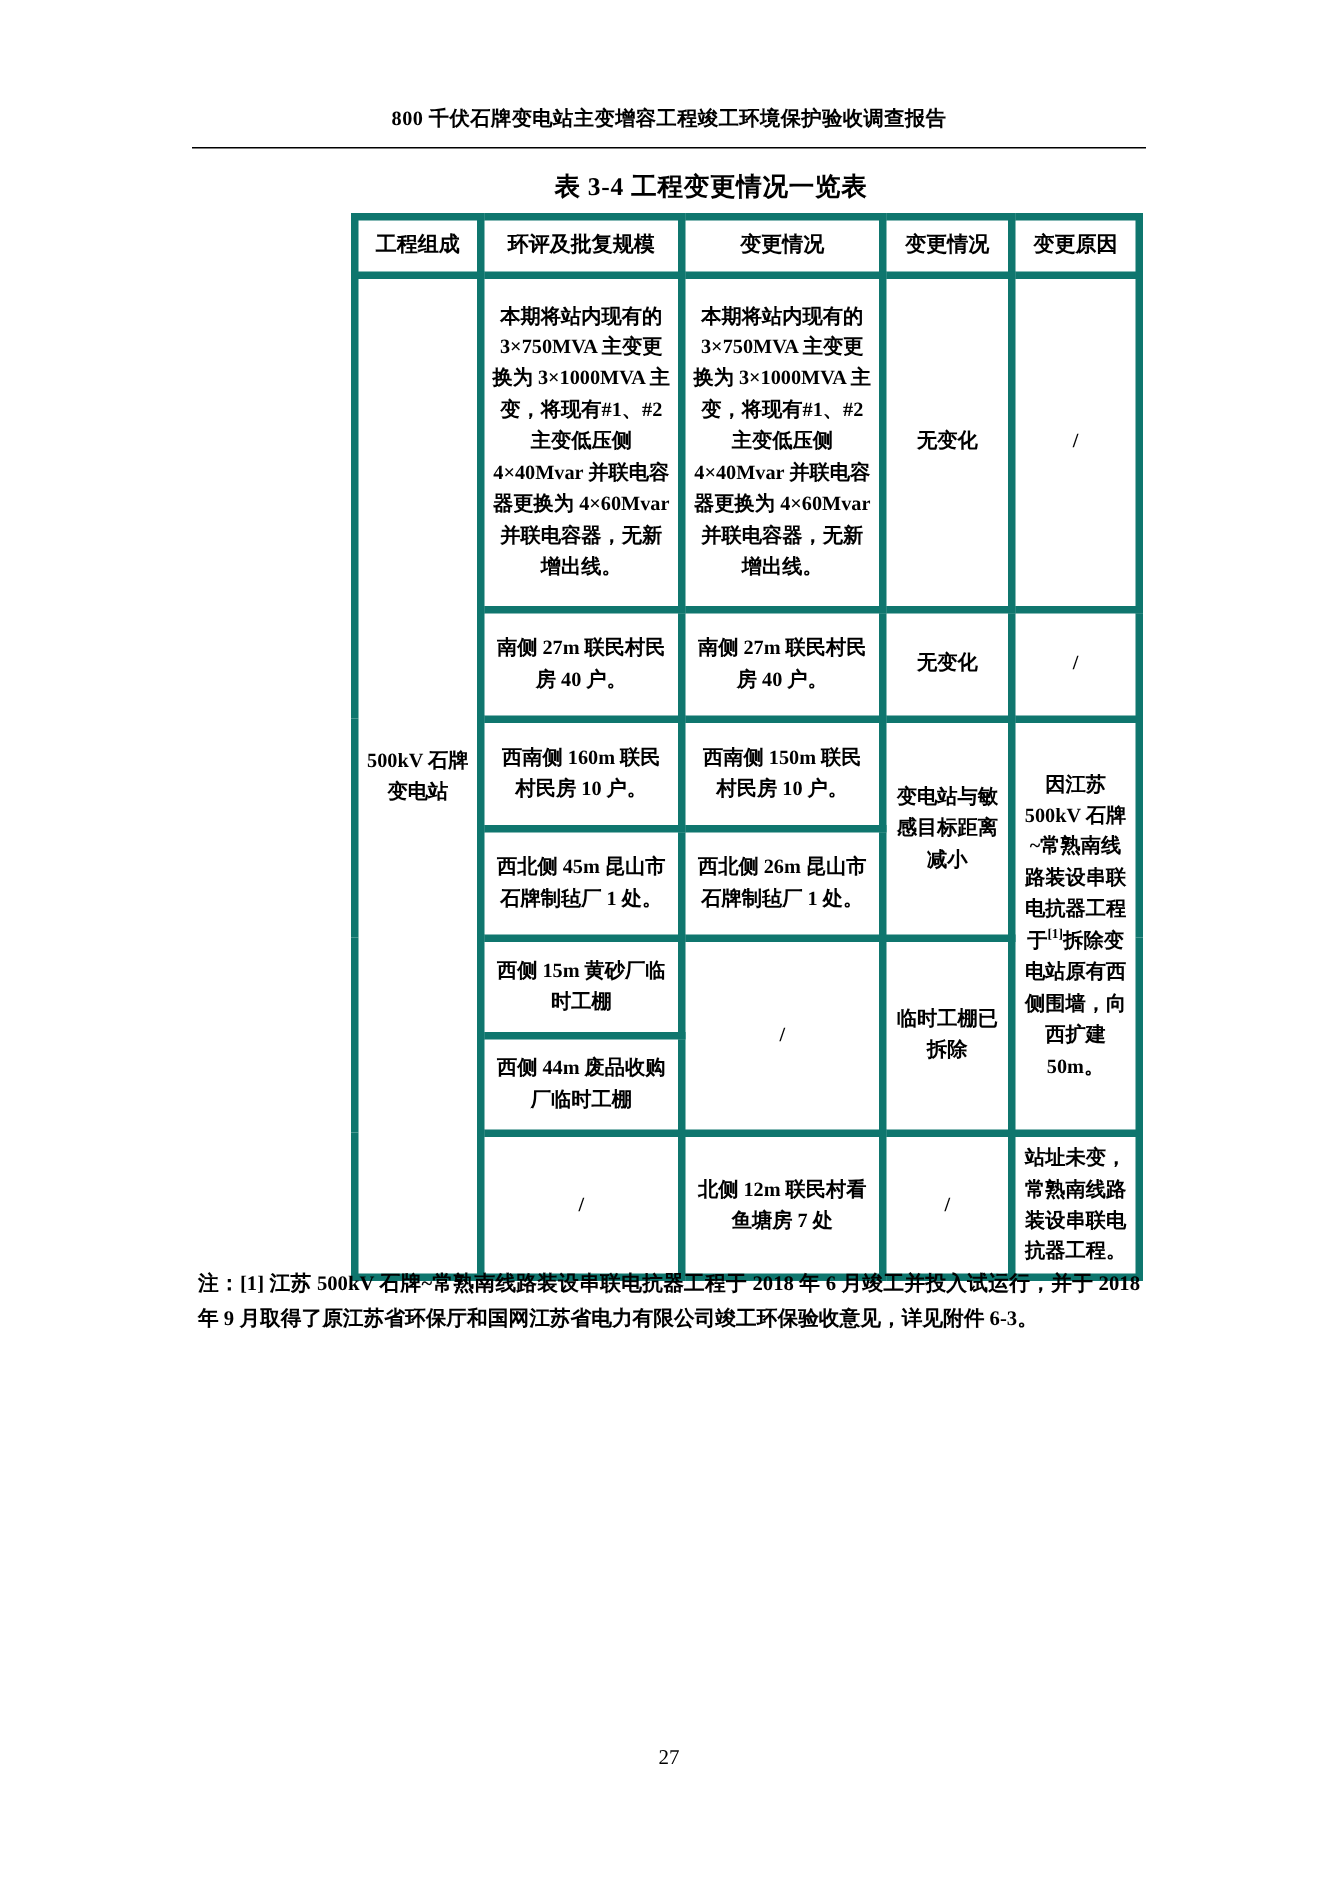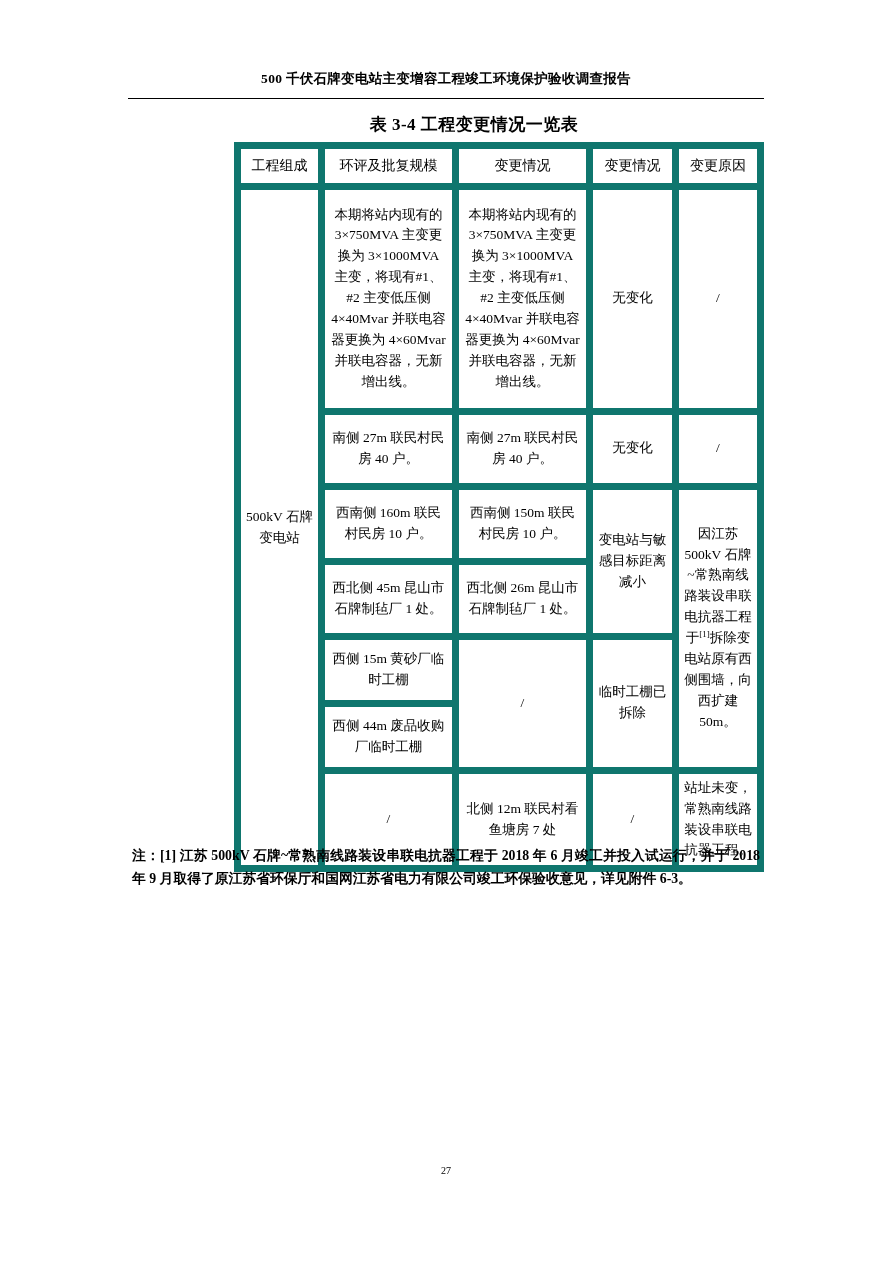--- a/index.html
+++ b/index.html
@@ -52,27 +52,27 @@
   }
   table.main {
     position: absolute;
     left: 234px;
     top: 142px;
     width: 523px;
     border-collapse: collapse;
     table-layout: fixed;
   }
   table.main td, table.main th {
-    border: 7px solid #0f766e;
+    border: 5px solid #0f766e;
     text-align: center;
     vertical-align: middle;
     font-size: 13.5px;
     line-height: 1.55;
     padding: 4px 5px;
-    font-weight: normal;
+    font-weight: bold;
   }
   table.main th {
     font-size: 14px;
     padding: 6px 4px;
   }
   .col1 { width: 84px; }
   .col2 { width: 134px; }
   .col3 { width: 134px; }
   .col4 { width: 86px; }
   .col5 { width: 85px; }
@@ -101,29 +101,29 @@
     margin-top: 23px;
   }
   .note .lead { font-weight: bold; }
 
   .page-number {
     position: absolute;
     left: 0;
     top: 1165px;
     width: 892px;
     text-align: center;
-    font-size: 10px;
+    font-size: 14px;
   }
 </style>
 </head>
 <body>
 
 <div class="page">
 
-  <div class="header">500 千伏石牌变电站主变增容工程竣工环境保护验收调查报告</div>
+  <div class="header">800 千伏石牌变电站主变增容工程竣工环境保护验收调查报告</div>
   <div class="header-rule"></div>
 
   <div class="table-title">表 3-4    工程变更情况一览表</div>
 
   <table class="main">
     <colgroup>
       <col class="col1">
         <col class="col2">
         <col class="col3">
         <col class="col4">

